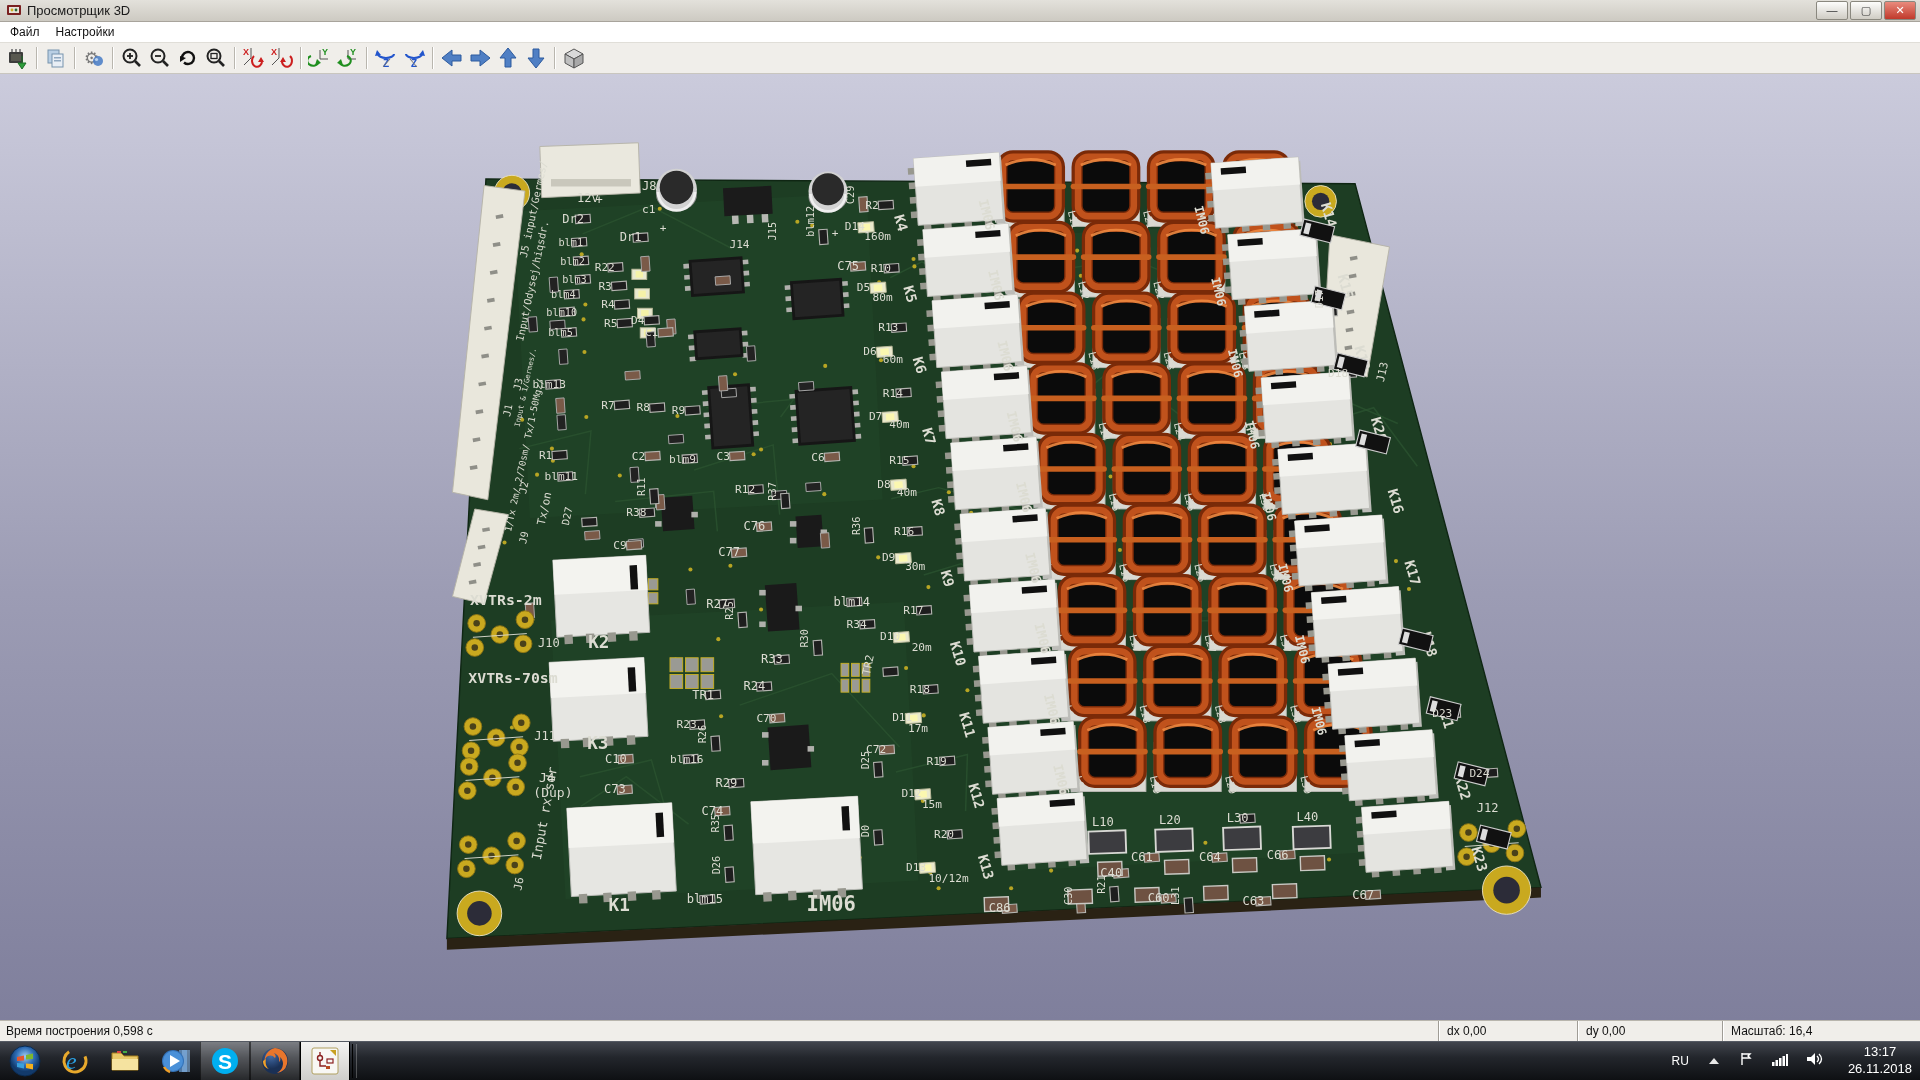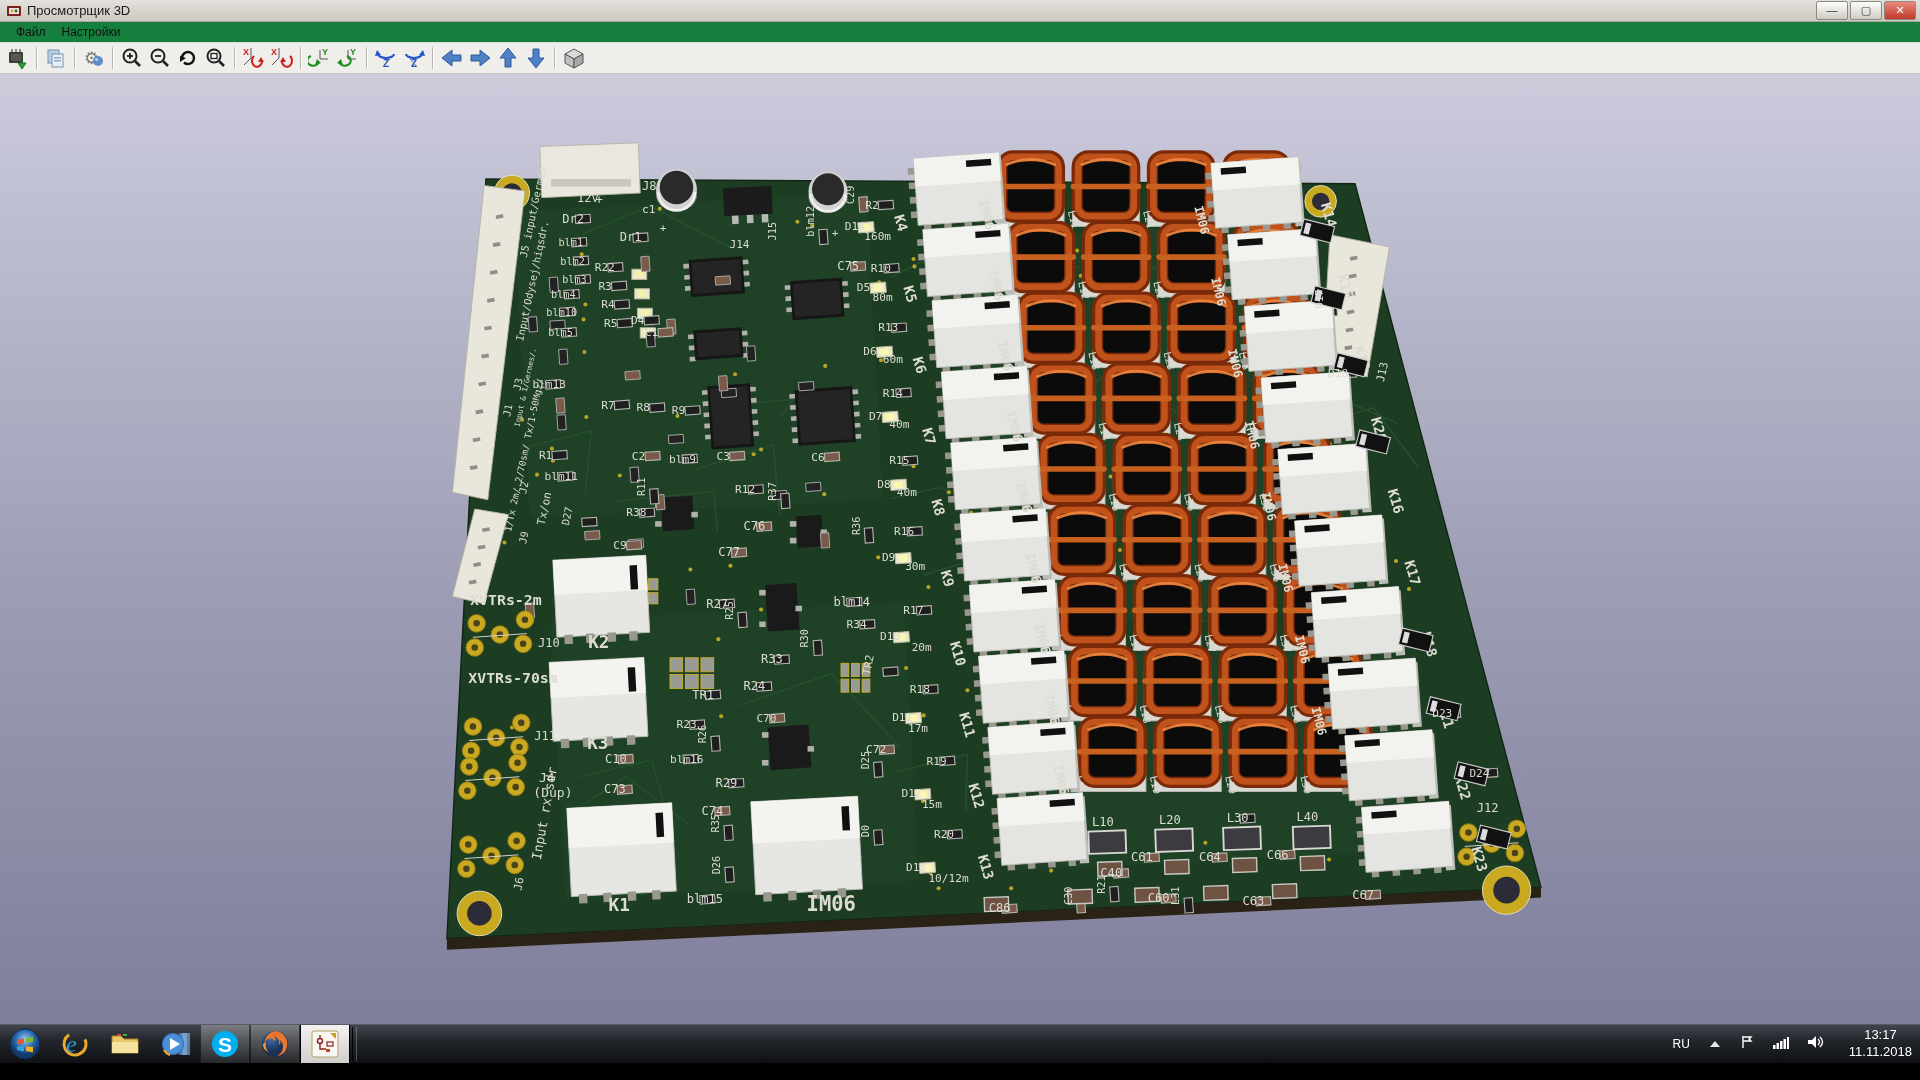--- a/index.html
+++ b/index.html
@@ -9,21 +9,21 @@
   .titlebar{height:22px;background:linear-gradient(#e3e1db,#cdcac2);border-bottom:1px solid #a8a49c;
     display:flex;align-items:center;padding:0 4px;box-sizing:border-box;}
   .titlebar .appicon{width:16px;height:14px;margin:0 5px 0 2px;position:relative;}
   .title-text{font-size:13px;color:#1a1a1a;}
   .winbtns{margin-left:auto;display:flex;gap:2px;}
   .winbtn{width:30px;height:17px;border:1px solid #8a887f;border-radius:2px;
     background:linear-gradient(#fdfdfc,#cfccc4);display:flex;align-items:center;justify-content:center;
     font-size:11px;color:#333;line-height:1;}
   .winbtn.close{background:linear-gradient(#e98b7d,#c0392b);color:#fff;font-weight:bold;}
   
-  .menubar{height:20px;background:#15803d;display:flex;align-items:center;padding-left:8px;border-bottom:1px solid #e0ded8;}
+  .menubar{height:20px;background:#ffffff;display:flex;align-items:center;padding-left:2px;border-bottom:1px solid #e0ded8;}
   .menu-item{font-size:12px;color:#111;padding:2px 8px;}
   
   .toolbar{height:30px;background:#f0eeea;display:flex;align-items:center;padding-left:4px;border-bottom:1px solid #c9c6bf;}
   .tbtn{width:28px;height:26px;display:flex;align-items:center;justify-content:center;border-radius:3px;}
   .tsep{width:1px;height:22px;background:#b9b6ae;border-right:1px solid #fff;margin:0 4px;}
   
   .viewport{position:relative;height:950px;background:linear-gradient(#cbcbdc,#9c9cb4 55%,#7f7f9c);}
   .viewport svg{position:absolute;left:0;top:0;}
   
   .statusbar{height:20px;background:#f0eeea;border-top:1px solid #b8b5ad;display:flex;align-items:center;font-size:12px;color:#111;}
@@ -1357,20 +1357,26 @@
         <text x="1322" y="876" font-size="13" fill="#dcdcd2" font-family="DejaVu Sans Mono,monospace">L40</text>
         <text x="1516" y="866" font-size="13" fill="#dcdcd2" font-family="DejaVu Sans Mono,monospace">J12</text>
         <text x="1416" y="404" font-size="12" fill="#dcdcd2" font-family="DejaVu Sans Mono,monospace" transform="rotate(-78 1416 404)">J13</text>
         <text x="1351" y="324" font-size="11" fill="#dcdcd2" font-family="DejaVu Sans Mono,monospace" transform="rotate(-90 1351 324)">D17</text>
         <text x="1356" y="398" font-size="12" fill="#dcdcd2" font-family="DejaVu Sans Mono,monospace">D18</text>
         <text x="1468" y="764" font-size="12" fill="#dcdcd2" font-family="DejaVu Sans Mono,monospace">D23</text>
         <text x="1508" y="828" font-size="12" fill="#dcdcd2" font-family="DejaVu Sans Mono,monospace">D24</text>
       </svg>
   </div>
 
+  <div class="statusbar">
+    <span class="status-left">Время построения 0,598 с</span>
+    <span class="status-field f-dx">dx 0,00</span>
+    <span class="status-field f-dy">dy 0,00</span>
+    <span class="status-field f-scale">Масштаб: 16,4</span>
+  </div>
 
   <div class="taskbar">
     <div class="task-apps" id="task-apps">
         <span class="task-btn">
           <svg width="34" height="34">
             <defs>
               <radialGradient id="orb" cx="50%" cy="35%">
                 <stop offset="0%" stop-color="#9ecbf0"></stop>
                 <stop offset="60%" stop-color="#2d6cb4"></stop>
                 <stop offset="100%" stop-color="#123a6b"></stop>
@@ -1453,17 +1459,17 @@
             <rect x="7" y="4" width="2.5" height="8" fill="#fff"></rect>
             <rect x="10.5" y="2" width="2.5" height="10" fill="#fff"></rect>
             <rect x="14" y="0" width="2" height="12" fill="#fff"></rect>
           </svg></span>
       <span><svg width="16" height="14">
             <polygon points="0,5 4,5 8,1 8,13 4,9 0,9" fill="#fff"></polygon>
             <path d="M10 4 q3 3 0 6 M12 2 q5 5 0 10" stroke="#fff" stroke-width="1.3" fill="none"></path>
           </svg></span>
       <span class="clock">
         <span>13:17</span><br>
-        <span>11.11.2018</span>
+        <span>26.11.2018</span>
       </span>
     </div>
   </div>
 </div>
 
 </body></html>

